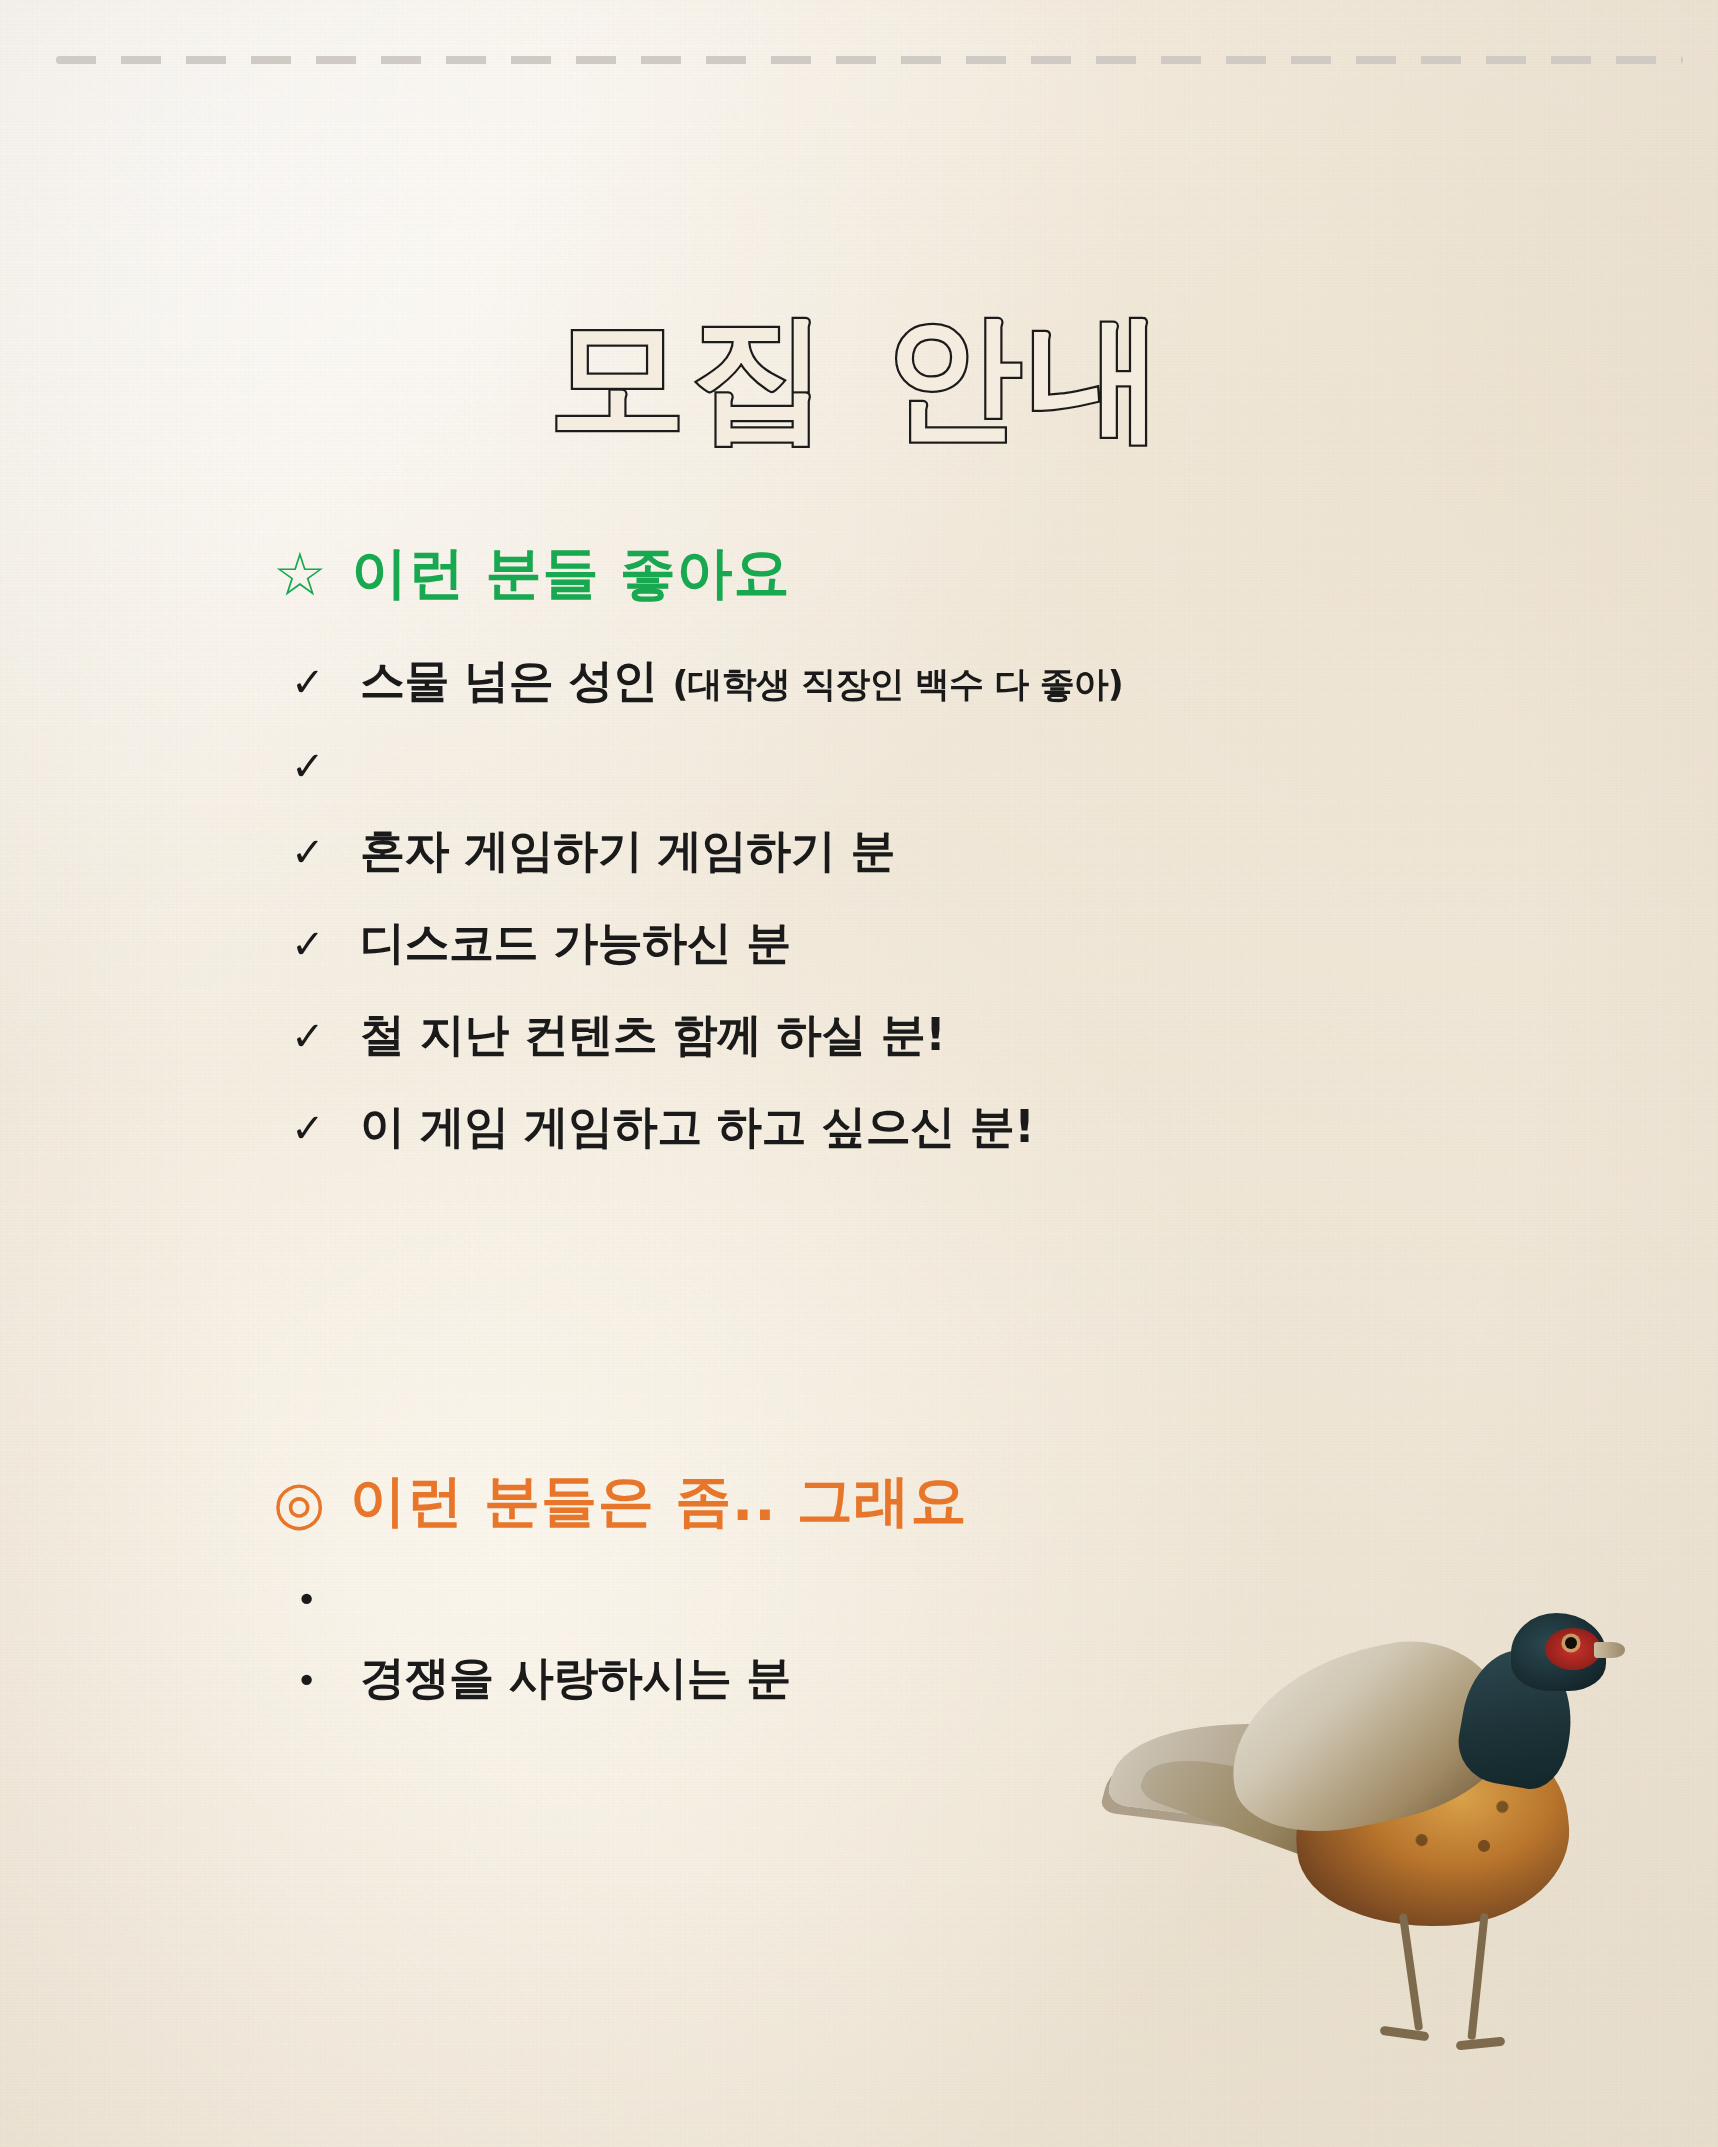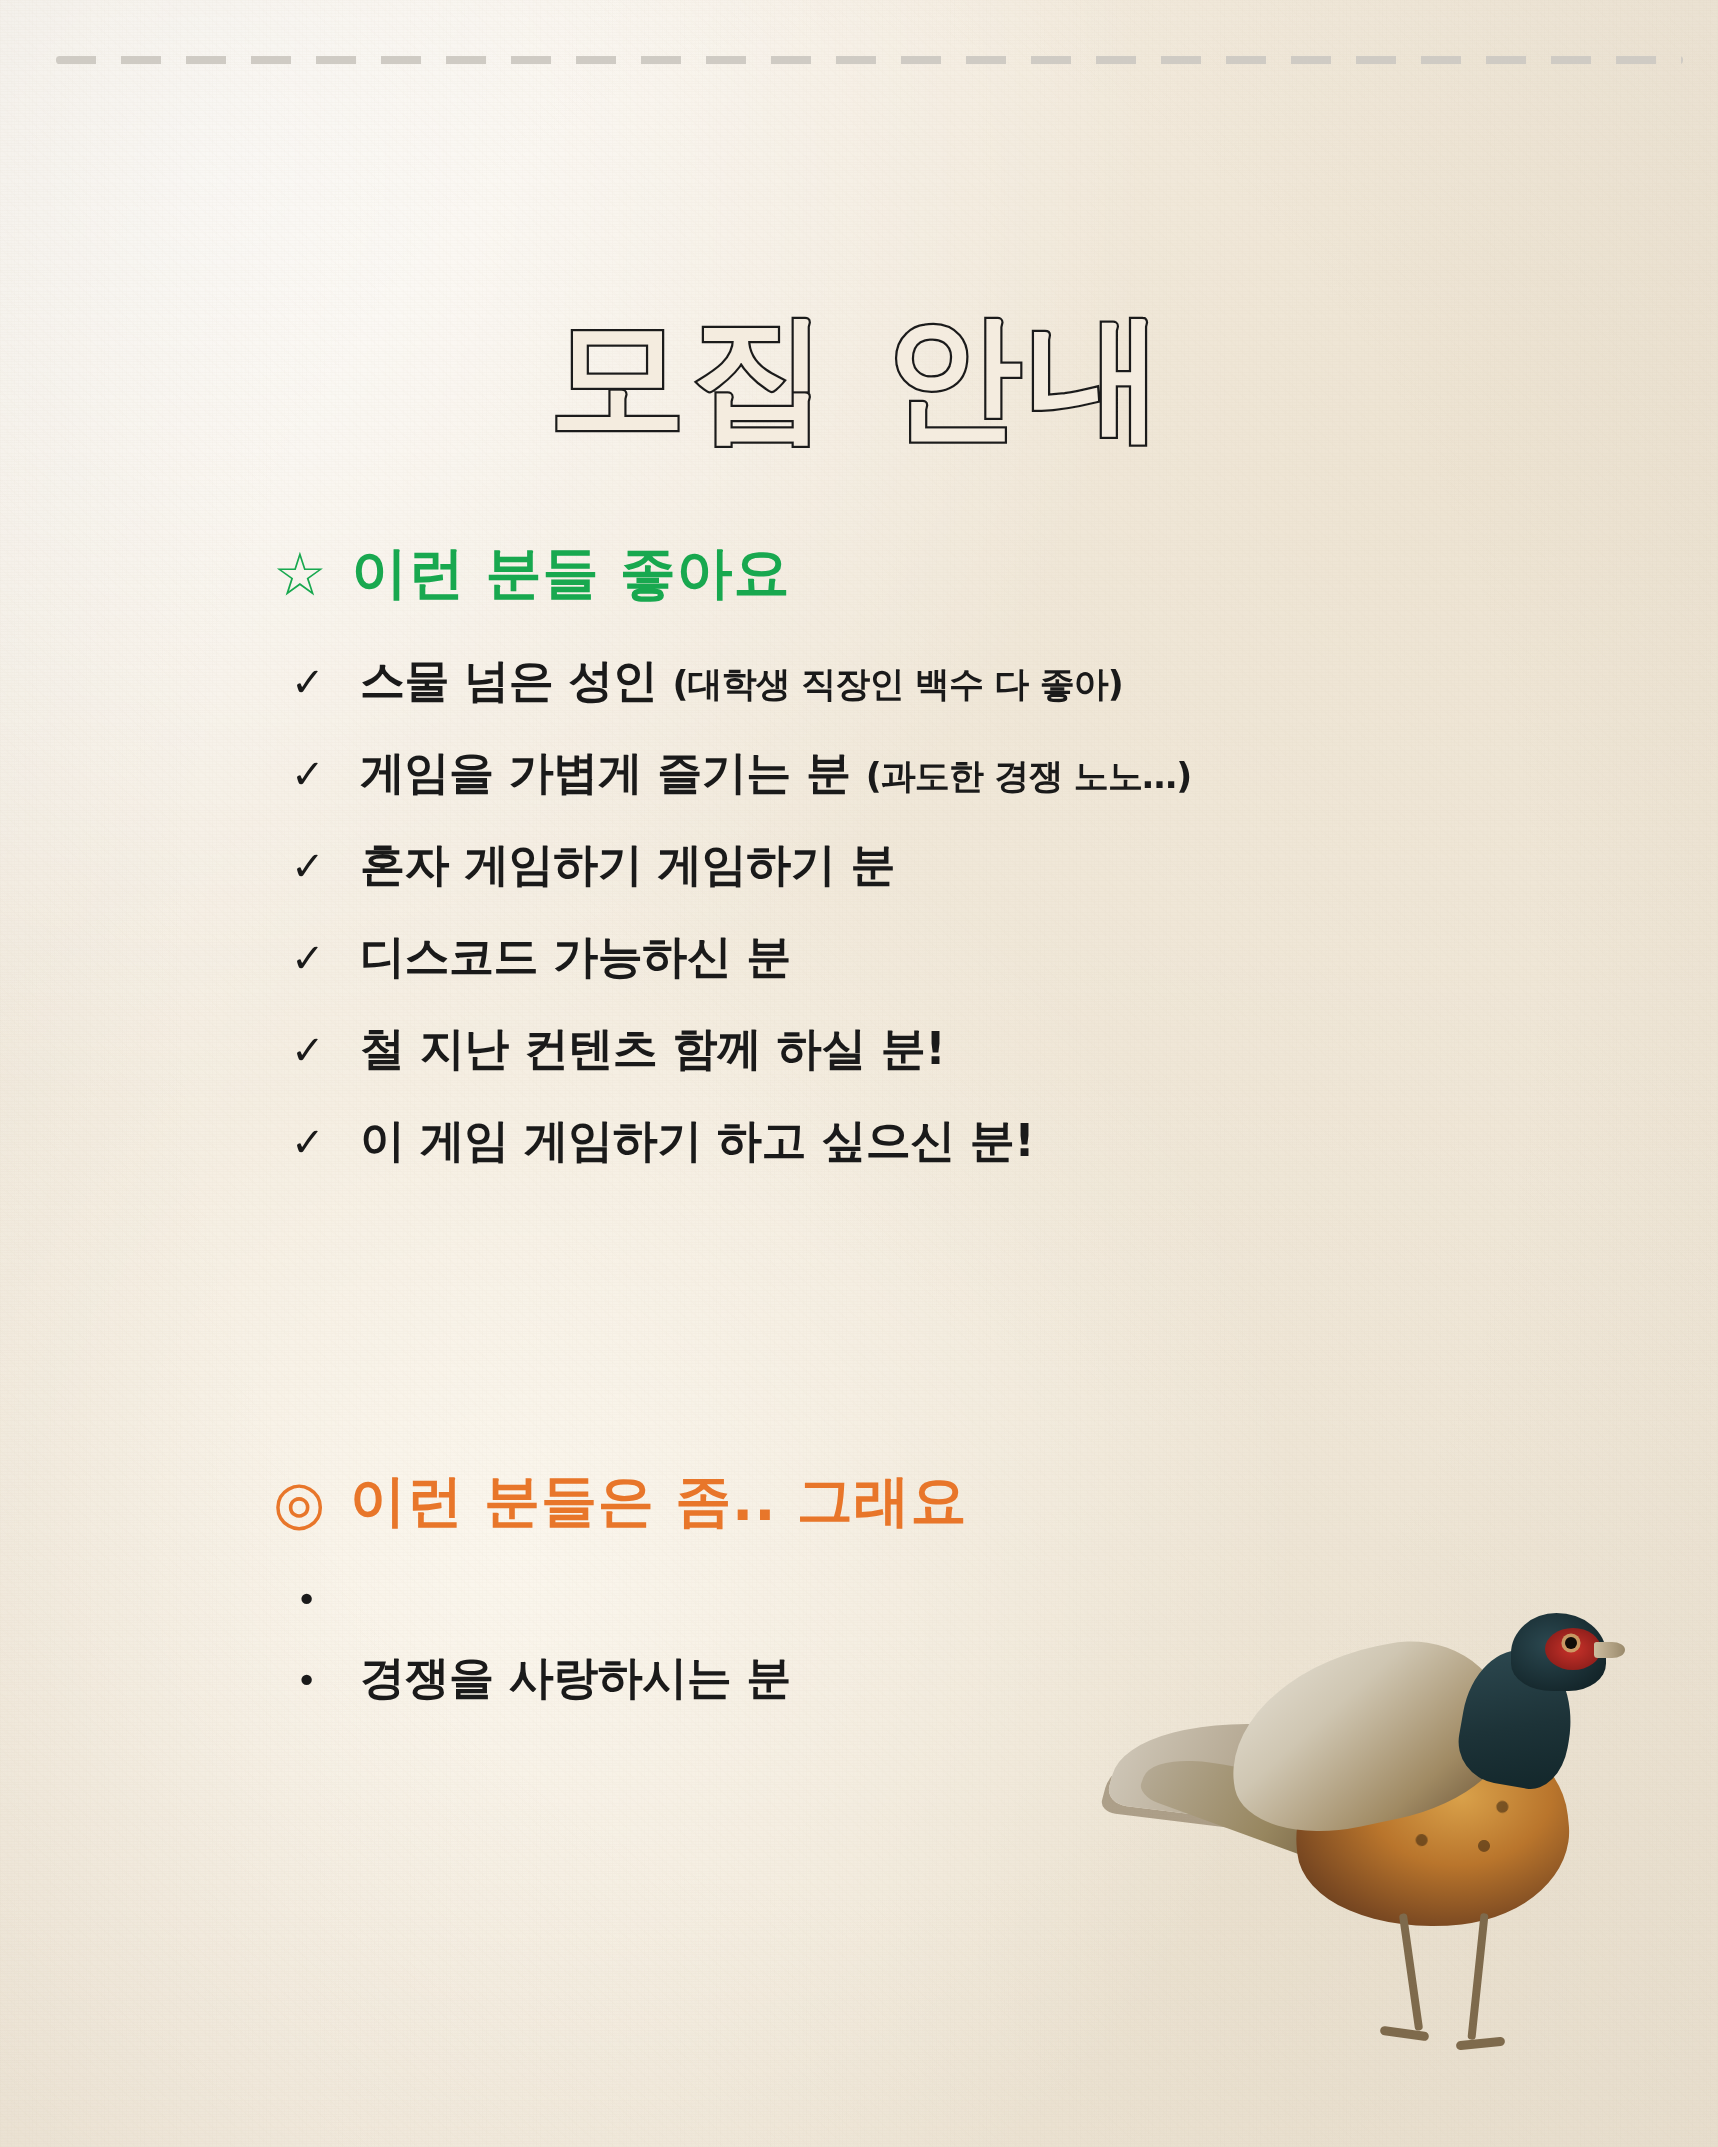--- a/index.html
+++ b/index.html
@@ -264,37 +264,36 @@
       <span class="mark">☆</span>
       <span>이런 분들 좋아요</span>
     </div>
     <ul class="items">
       <li>
         <span class="bullet">✓</span>
         <span class="item-text"><span>스물 넘은 성인</span> <span class="note">(대학생 직장인 백수 다 좋아)</span></span>
       </li>
       <li>
         <span class="bullet">✓</span>
-        <span class="item-text"><span>게임을 가볍게 즐기는 분</span> <span class="note">(과도한 경쟁 노노…)</span></span>
       </li>
       <li>
         <span class="bullet">✓</span>
         <span class="item-text">혼자 게임하기 게임하기 분</span>
       </li>
       <li>
         <span class="bullet">✓</span>
         <span class="item-text">디스코드 가능하신 분</span>
       </li>
       <li>
         <span class="bullet">✓</span>
         <span class="item-text">철 지난 컨텐츠 함께 하실 분!</span>
       </li>
       <li>
         <span class="bullet">✓</span>
-        <span class="item-text">이 게임 게임하기 하고 싶으신 분!</span>
+        <span class="item-text">이 게임 게임하고 하고 싶으신 분!</span>
       </li>
     </ul>
   </div>
 
   <div class="section sec-bad">
     <div class="sec-head">
       <span class="mark">◎</span>
       <span>이런 분들은 좀.. 그래요</span>
     </div>
     <ul class="items">

